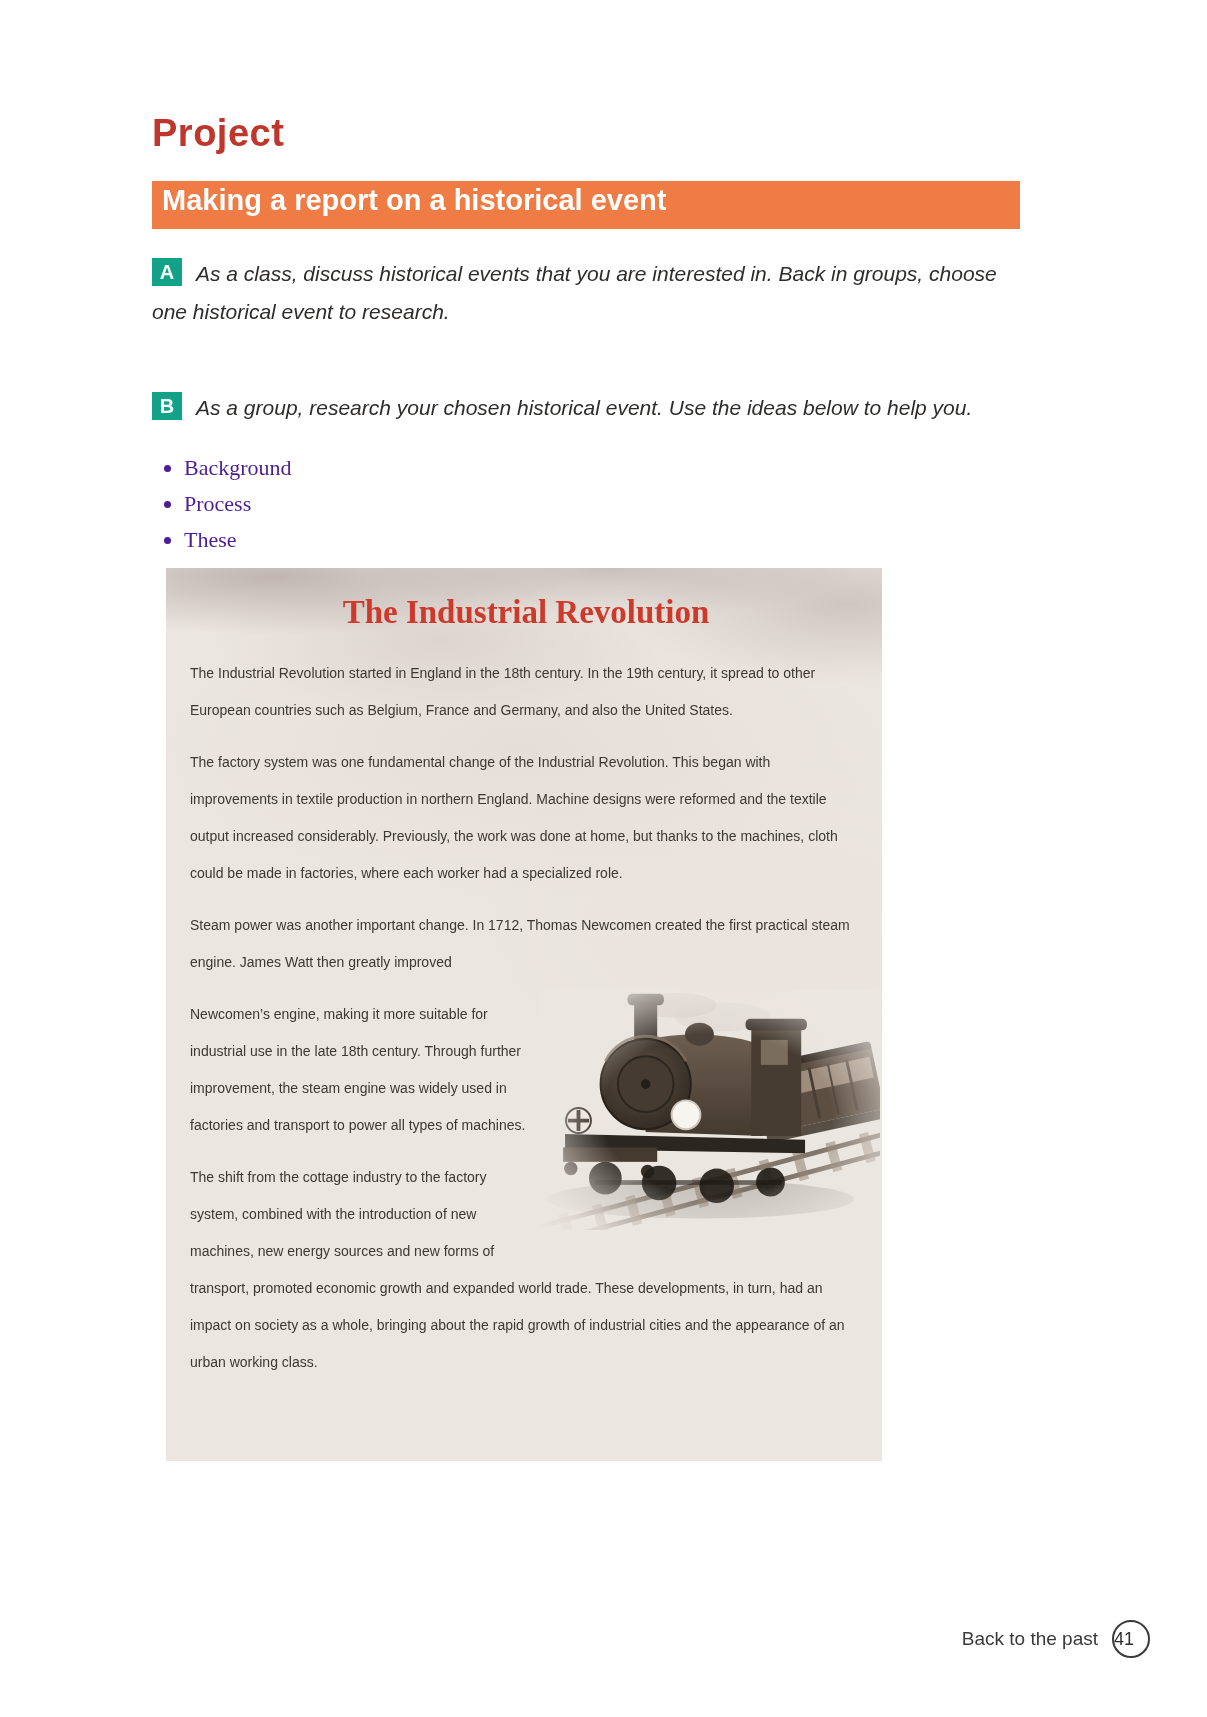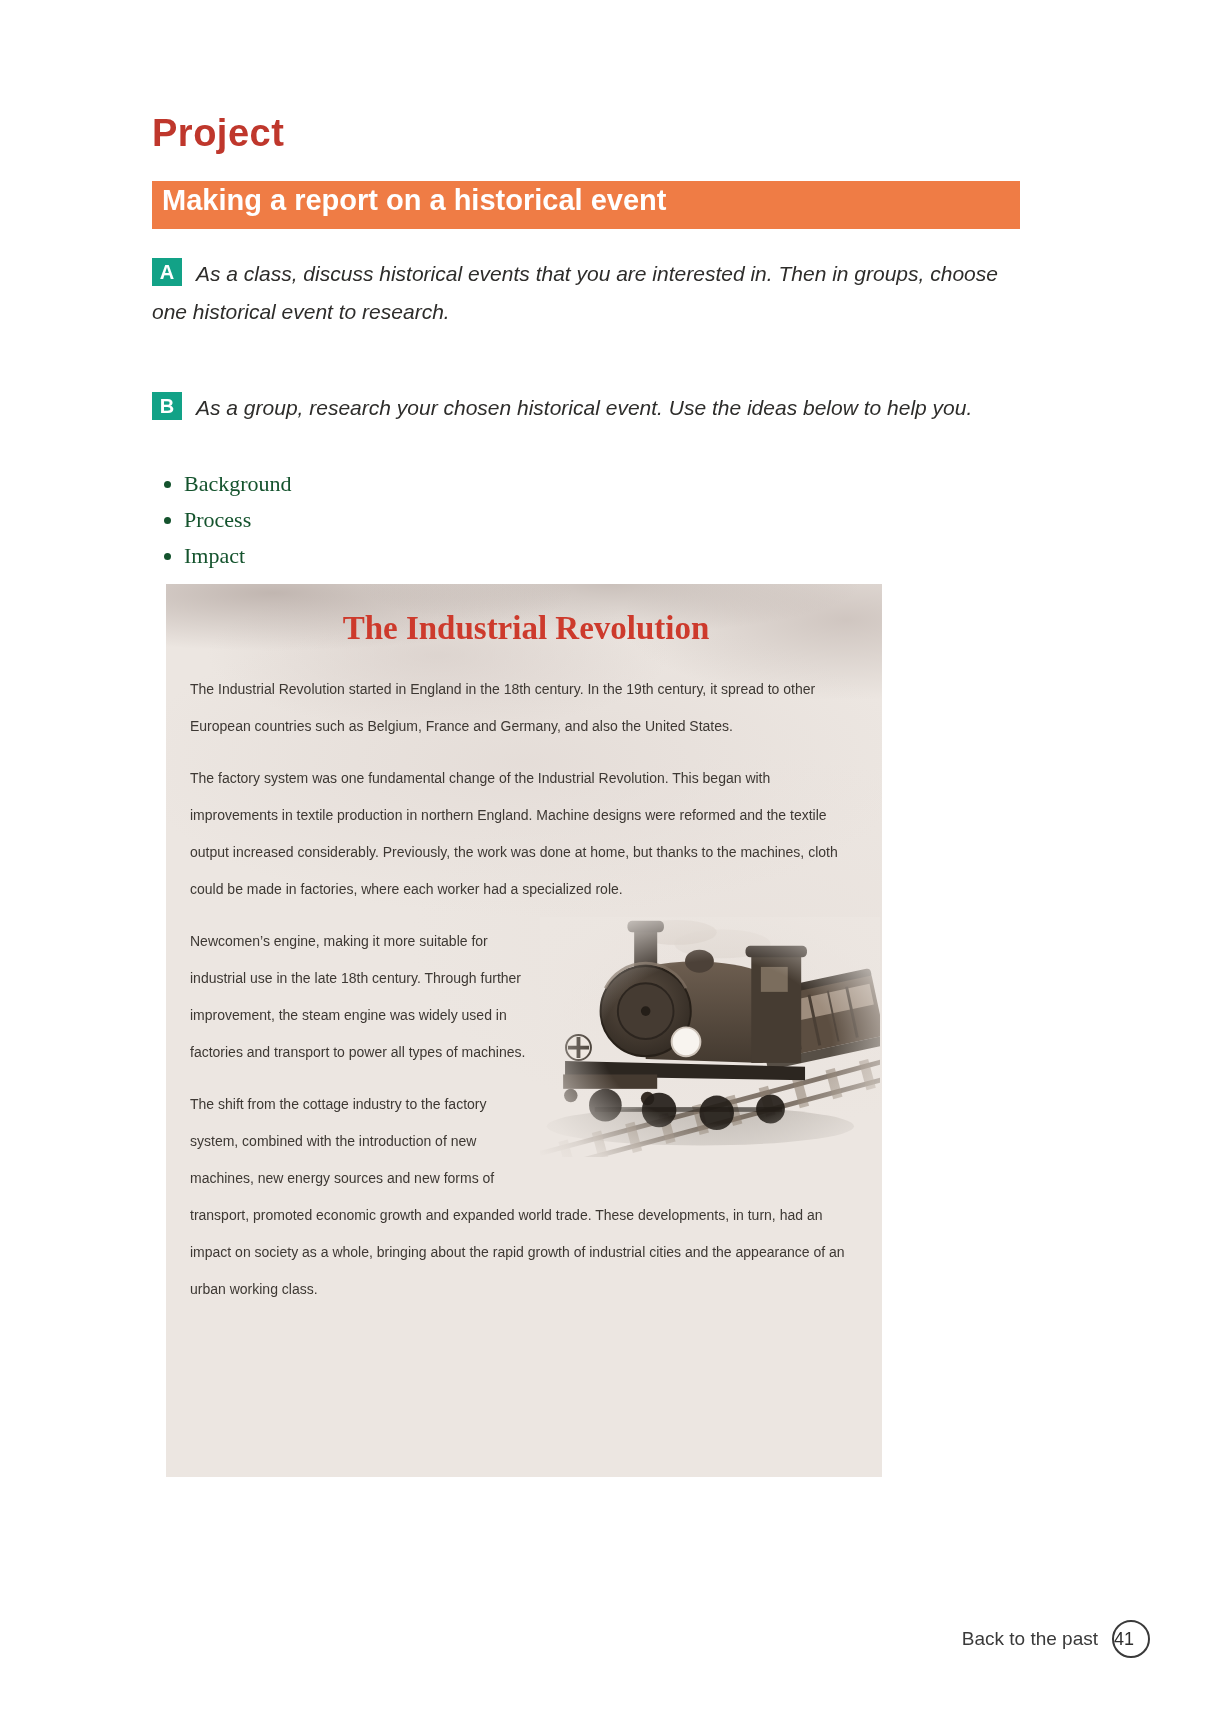--- a/index.html
+++ b/index.html
@@ -27,22 +27,22 @@
   .task{margin-top:26px;font-size:21px;font-style:italic;color:#2e2d2b;line-height:38px;}
   .task.task-b{margin-top:58px;}
   .task.task-c{margin-top:70px;}
   .badge{
     display:inline-block;width:30px;height:28px;line-height:28px;
     background:#12a287;color:#ffffff;font-weight:bold;font-size:20px;
     font-style:normal;text-align:center;margin-right:14px;
     transform:translateY(-2px);
   }
   .idea-list{
-    margin:44px 0 0 0;padding:0 0 0 32px;
-    font-family:"Liberation Serif",serif;font-size:22px;color:#14532d;
+    margin:28px 0 0 0;padding:0 0 0 32px;
+    font-family:"Liberation Serif",serif;font-size:22px;color:#4c1d95;
   }
   .idea-list li{margin-bottom:11px;line-height:25px;}
   .report-box{
     margin-top:16px;margin-left:14px;width:716px;height:893px;
     box-sizing:border-box;padding:14px 20px 0 24px;
     background:
       radial-gradient(58% 9% at 15% 1%, rgba(150,134,128,.50), rgba(150,134,128,0) 72%),
       radial-gradient(50% 8% at 62% 0%, rgba(160,146,140,.45), rgba(160,146,140,0) 70%),
       radial-gradient(42% 12% at 95% 4%, rgba(168,153,147,.42), rgba(168,153,147,0) 75%),
       radial-gradient(46% 12% at 38% 8%, rgba(214,204,199,.65), rgba(214,204,199,0) 70%),
@@ -88,36 +88,37 @@
 
 <div class="page">
   <div class="content">
 
     <h1 class="heading">Project</h1>
 
     <div class="banner">
       <span>Making a report on a historical event</span>
     </div>
 
-    <p class="task task-a"><span class="badge">A</span><span>As a class, discuss historical events that you are interested in. Then in groups, choose one historical event to research.</span></p>
+    <p class="task task-a"><span class="badge">A</span><span>As a class, discuss historical events that you are interested in. Back in groups, choose one historical event to research.</span></p>
 
     <p class="task task-b"><span class="badge">B</span><span>As a group, research your chosen historical event. Use the ideas below to help you.</span></p>
 
     <ul class="idea-list">
       <li>Background</li>
       <li>Process</li>
-      <li>Impact</li>
+      <li>These</li>
     </ul>
 
 
     <div class="report-box">
       <h2 class="report-title">The Industrial Revolution</h2>
       <div class="report-body">
         <p>The Industrial Revolution started in England in the 18th century. In the 19th century, it spread to other European countries such as Belgium, France and Germany, and also the United States.</p>
         <p>The factory system was one fundamental change of the Industrial Revolution. This began with improvements in textile production in northern England. Machine designs were reformed and the textile output increased considerably. Previously, the work was done at home, but thanks to the machines, cloth could be made in factories, where each worker had a specialized role.</p>
+        <p>Steam power was another important change. In 1712, Thomas Newcomen created the first practical steam engine. James Watt then greatly improved</p>
         <div class="wrap-zone">
           <div class="train-figure">
             <svg viewBox="0 0 350 250">
               <defs>
                 <radialGradient id="g1" cx="45%" cy="40%" r="70%">
                   <stop offset="0%" stop-color="#5d5044"></stop>
                   <stop offset="100%" stop-color="#2e2720"></stop>
                 </radialGradient>
                 <linearGradient id="g2" x1="0" y1="0" x2="0" y2="1">
                   <stop offset="0%" stop-color="#6d5e50"></stop>

